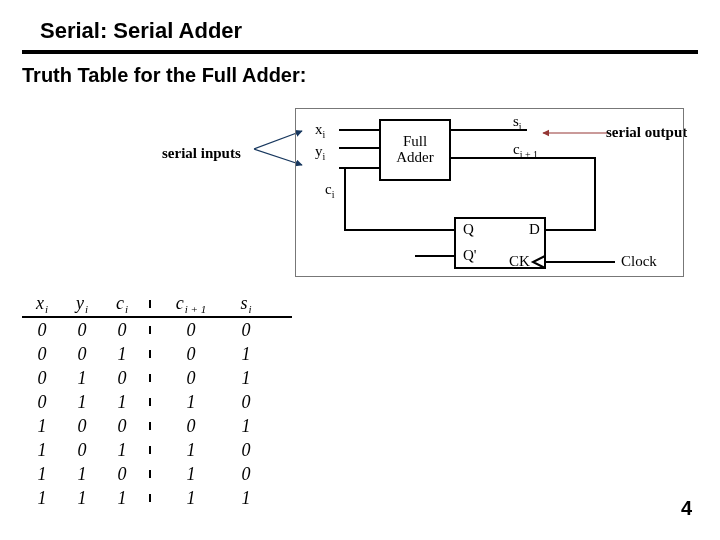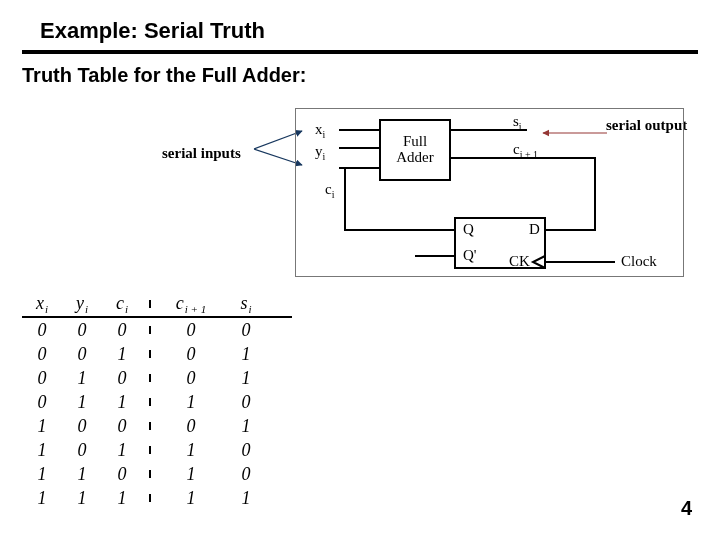--- a/index.html
+++ b/index.html
@@ -24,26 +24,26 @@
   .tt .co { width:70px; text-align:center; font-style:italic; }
   .tt .hdr { border-bottom:2px solid #000; font-weight:normal; }
   .tt .hdr .c, .tt .hdr .co { font-style:italic; }
 
   .pnum { position:absolute; right:28px; bottom:20px; font:bold 20px Arial; }
 </style>
 </head>
 <body>
 
 <div class="slide">
-  <div class="title">Example: Serial Truth</div>
+  <div class="title">Serial: Serial Adder</div>
   <div class="hr"></div>
   <div class="sub">Truth Table for the Full Adder:</div>
 
   <div class="ann" style="left:162px; top:145px;font-family:Liberation Serif, serif;">serial inputs</div>
-  <div class="ann" style="left:606px; top:117px;">serial output</div>
+  <div class="ann" style="left:606px; top:124px;">serial output</div>
 
   <div class="svg-wrap" style="left:252px; top:125px;">
     <svg width="56" height="46">
       <defs>
         <marker id="ah" viewBox="0 0 10 10" refX="9" refY="5" markerWidth="6" markerHeight="6" orient="auto">
           <path d="M0,0 L10,5 L0,10 z" fill="#17375e"></path>
         </marker>
       </defs>
       <line x1="2" y1="24" x2="50" y2="6" stroke="#17375e" stroke-width="1.2" marker-end="url(#ah)"></line>
       <line x1="2" y1="24" x2="50" y2="40" stroke="#17375e" stroke-width="1.2" marker-end="url(#ah)"></line>

